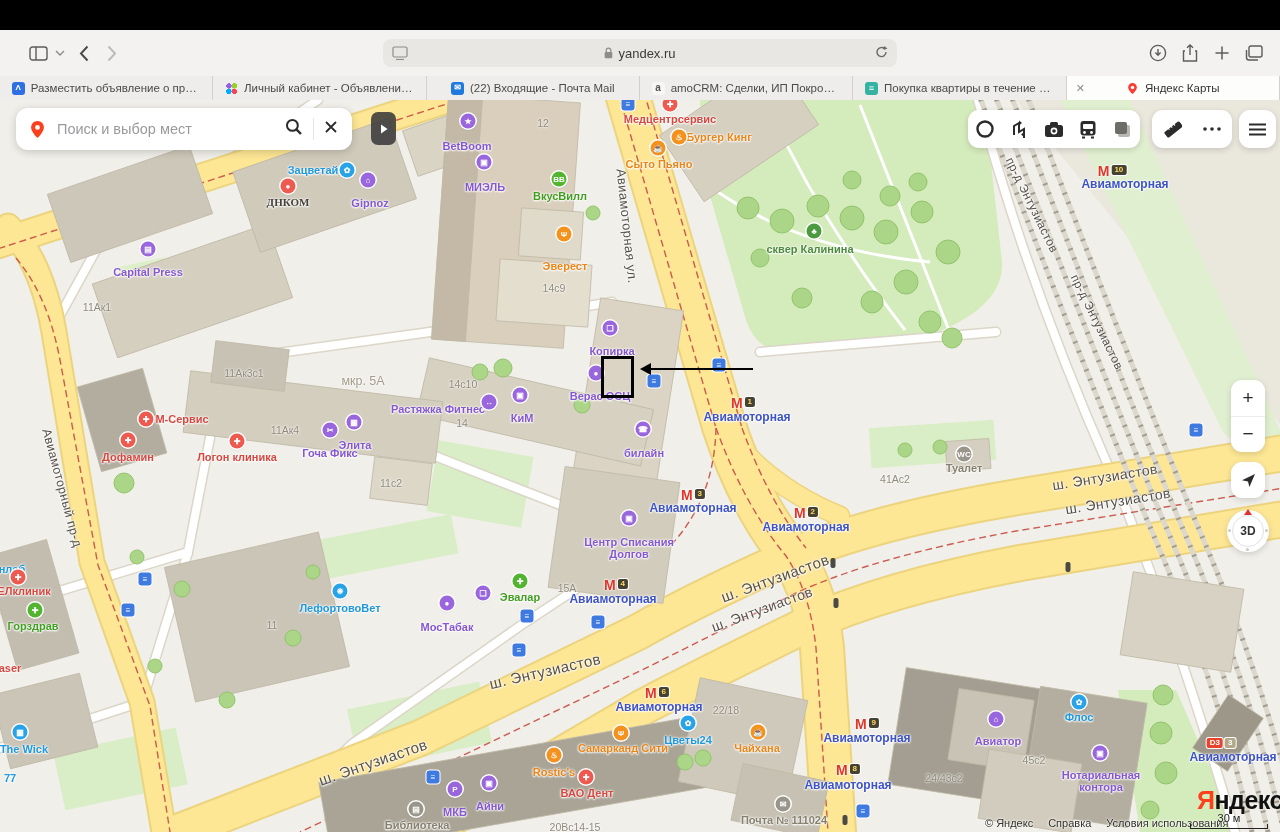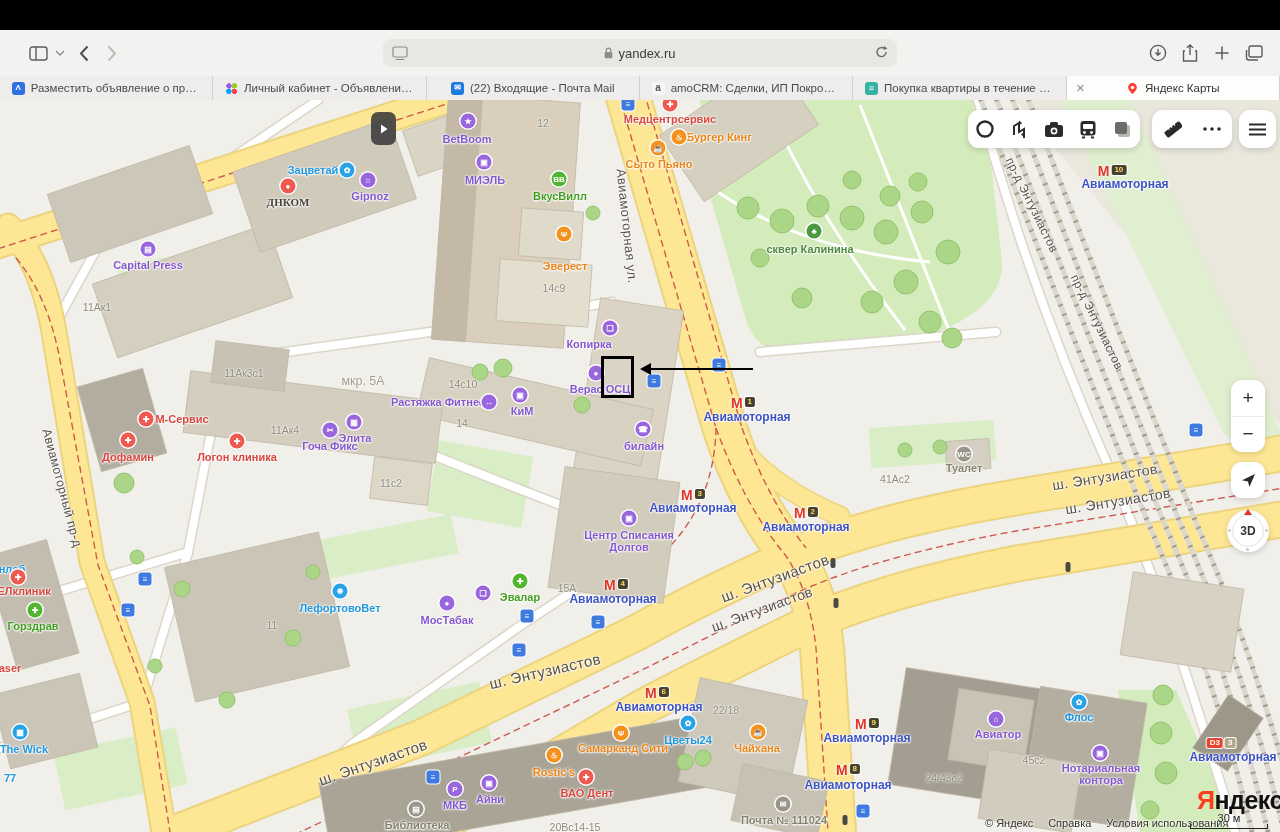--- a/index.html
+++ b/index.html
@@ -25,21 +25,21 @@
   .tab .closex{position:absolute;left:9px;top:6px;font-size:11px;color:#8d8d8d;}
   
   .map{position:absolute;left:0;top:100px;width:1280px;height:732px;background:#f1efe9;overflow:hidden;}
   .map svg.base{position:absolute;left:0;top:0;}
   
   .street,.hnum,.poi-lb,.poi-ic,.metro,.metro-lb,.stop,.light{position:absolute;transform:translate(-50%,-50%);white-space:pre-line;z-index:5;}
   .street{color:#55504a;font-size:12.5px;letter-spacing:.4px;text-shadow:0 0 2px #fff,0 0 3px #fff,0 1px 2px #fff;text-align:center;font-weight:500;}
   .hnum{color:#8f8a7b;font-size:10.5px;text-shadow:0 0 2px #fff,0 0 3px #fff;}
   .poi-ic{width:15px;height:15px;border-radius:50%;display:flex;align-items:center;justify-content:center;color:#fff;font-size:8px;font-weight:700;box-shadow:0 0 0 1.5px #fff,0 1px 2px rgba(0,0,0,.25);z-index:6;line-height:1;}
   .poi-lb{font-size:11px;font-weight:600;text-align:center;text-shadow:0 0 2px #fff,0 0 3px #fff,0 1px 2px #fff;line-height:1.1;}
-  .bg-purple{background:#9a66dd;}.c-purple{color:#8558cf;}
+  .bg-purple{background:#9a66dd;}.c-purple{color:#8558cf;margin-top:7px;}
   .bg-blue{background:#29a3e8;}.c-blue{color:#1f98dd;}
   .bg-red{background:#ef5a50;}.c-red{color:#d6473f;}
   .bg-orange{background:#f5921e;}.c-orange{color:#e8861a;}
   .bg-green{background:#52b52f;}.c-green{color:#429e22;}
   .bg-gray{background:#9a958a;}.c-gray{color:#85806f;}
   .bg-dgreen{background:#4c9a3f;}.c-dgreen{color:#4c8a3f;}
   .c-dark{color:#45423c;font-family:Liberation Serif, serif;}
   .metro{display:flex;align-items:flex-start;gap:2px;z-index:6;}
   .metro .m{color:#e03528;font-weight:800;font-size:14px;line-height:12px;text-shadow:0 0 2px #fff,0 0 3px #fff;}
   .metro .mb{background:#454233;color:#ffd95e;font-size:8px;font-weight:700;padding:1px 3px;border-radius:2px;line-height:8px;box-shadow:0 0 0 1px #fff;}
@@ -345,20 +345,37 @@
             <circle cx="685" cy="762" r="8"></circle>
             <circle cx="703" cy="758" r="8"></circle>
         </g>
       </g>
     </svg>
 
     <div class="ann-rect"></div>
     <div class="ann-line"></div>
     <div class="ann-head"></div>
 
+    <div class="searchbar">
+      <span class="sb-pin">
+          <svg width="17" height="19" viewBox="0 0 24 26">
+            <path d="M12 1c-5 0-9 4-9 9 0 6 9 15 9 15s9-9 9-15c0-5-4-9-9-9z" fill="#fc3f1d"></path>
+            <circle cx="12" cy="10" r="3.4" fill="#fff"></circle>
+          </svg>
+        </span>
+      <input placeholder="Поиск и выбор мест" style="">
+      <span><svg width="18" height="18" viewBox="0 0 18 18">
+            <circle cx="7.4" cy="7.4" r="5.4" fill="none" stroke="#2b2b2b" stroke-width="2"></circle>
+            <line x1="11.6" y1="11.6" x2="16" y2="16" stroke="#2b2b2b" stroke-width="2.4"></line>
+          </svg></span>
+      <span class="sb-div"></span>
+      <span style="margin-right:14px;"><svg width="14" height="14" viewBox="0 0 14 14">
+            <path d="M2 2l10 10M12 2 2 12" stroke="#2b2b2b" stroke-width="1.8"></path>
+          </svg></span>
+    </div>
     <div class="expander">
         <svg width="8" height="10" viewBox="0 0 8 10">
           <polygon points="1,0.5 7.5,5 1,9.5" fill="#fff"></polygon>
         </svg>
       </div>
 
     <div class="pill" style="left:968px;width:172px;">
       <span class="ic">
           <svg width="20" height="20" viewBox="0 0 20 20">
             <circle cx="10" cy="10" r="7.5" fill="none" stroke="#2b2b2b" stroke-width="2.4"></circle>
@@ -472,21 +489,21 @@
       <div class="hnum" style="left: 575px; top: 727px;">20Вс14-15</div>
       <div class="poi-ic bg-purple" style="left: 468px; top: 21px;">★</div>
       <div class="poi-lb c-purple" style="left: 467px; top: 39px;">BetBoom</div>
       <div class="poi-ic bg-purple" style="left: 484px; top: 62px;">▣</div>
       <div class="poi-lb c-purple" style="left: 485px; top: 80px;">МИЭЛЬ</div>
       <div class="poi-ic bg-purple" style="left: 368px; top: 80px;">⌂</div>
       <div class="poi-lb c-purple" style="left: 370px; top: 96px;">Gipnoz</div>
       <div class="poi-ic bg-purple" style="left: 148px; top: 149px;">▤</div>
       <div class="poi-lb c-purple" style="left: 148px; top: 165px;">Capital Press</div>
       <div class="poi-ic bg-purple" style="left: 610px; top: 228px;">❏</div>
-      <div class="poi-lb c-purple" style="left: 589px; top: 244px;">Копирка</div>
+      <div class="poi-lb c-purple" style="left: 612px; top: 244px;">Копирка</div>
       <div class="poi-ic bg-purple" style="left: 596px; top: 273px;">●</div>
       <div class="poi-lb c-purple" style="left: 600px; top: 289px;">Верас ОСЦ</div>
       <div class="poi-ic bg-purple" style="left: 520px; top: 295px;">▣</div>
       <div class="poi-lb c-purple" style="left: 522px; top: 311px;">КиМ</div>
       <div class="poi-ic bg-purple" style="left: 489px; top: 302px;">↔</div>
       <div class="poi-lb c-purple" style="left: 438px; top: 302px;">Растяжка Фитнес</div>
       <div class="poi-ic bg-purple" style="left: 354px; top: 322px;">▦</div>
       <div class="poi-lb c-purple" style="left: 355px; top: 338px;">Элита</div>
       <div class="poi-ic bg-purple" style="left: 330px; top: 330px;">✂</div>
       <div class="poi-lb c-purple" style="left: 330px; top: 346px;">Гоча Фикс</div>

